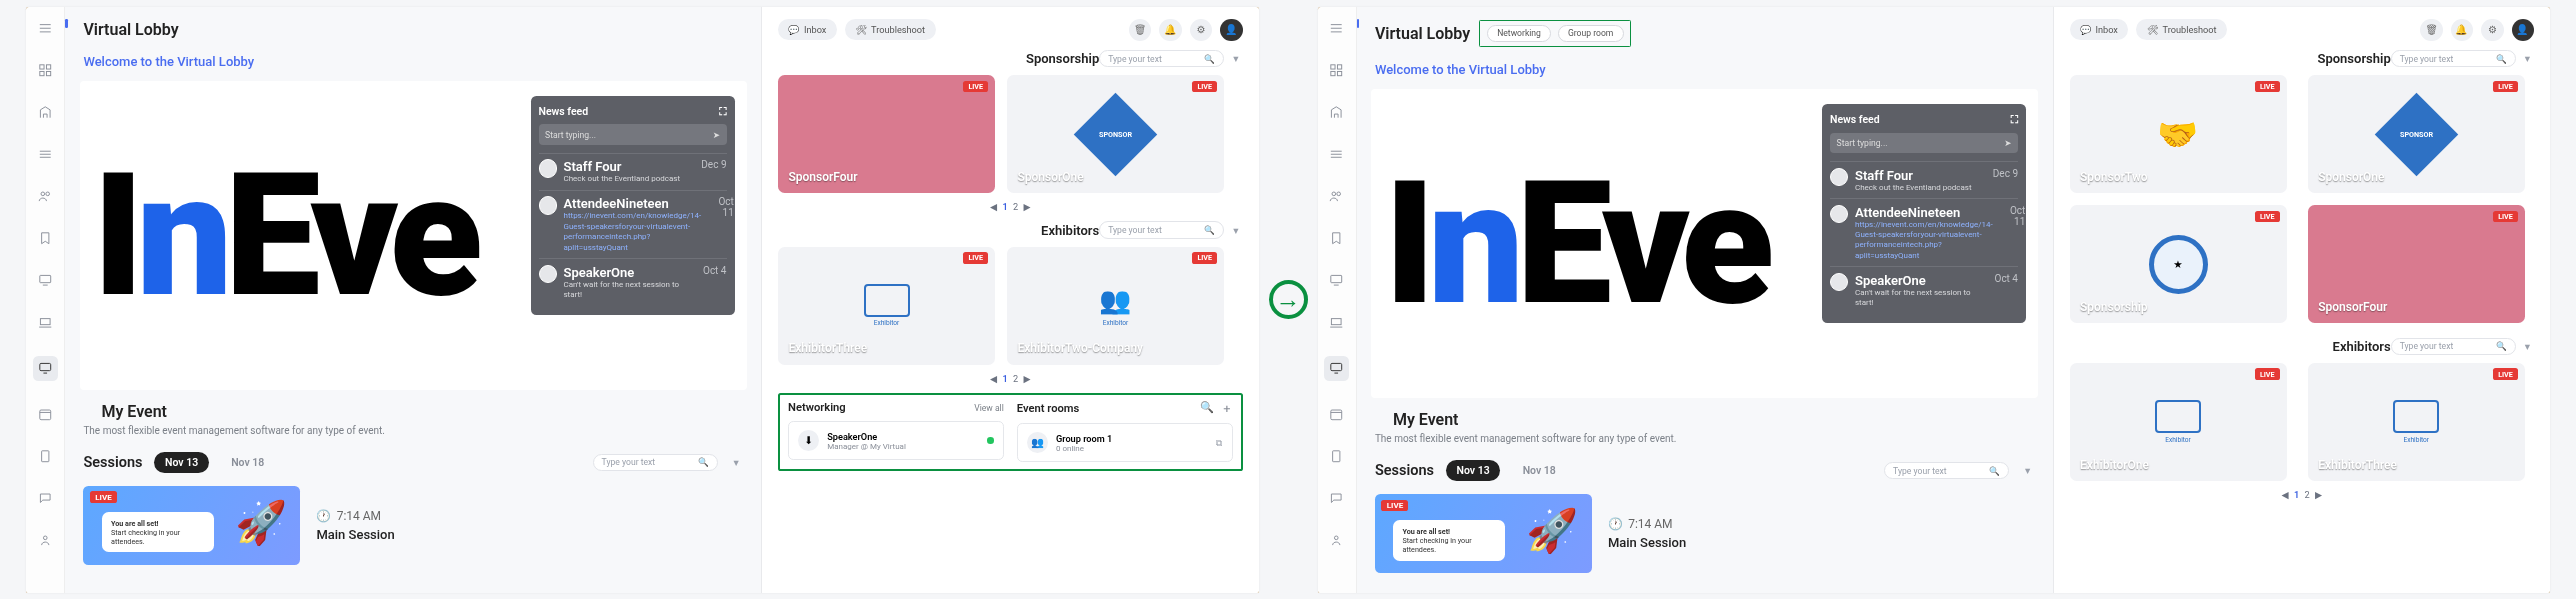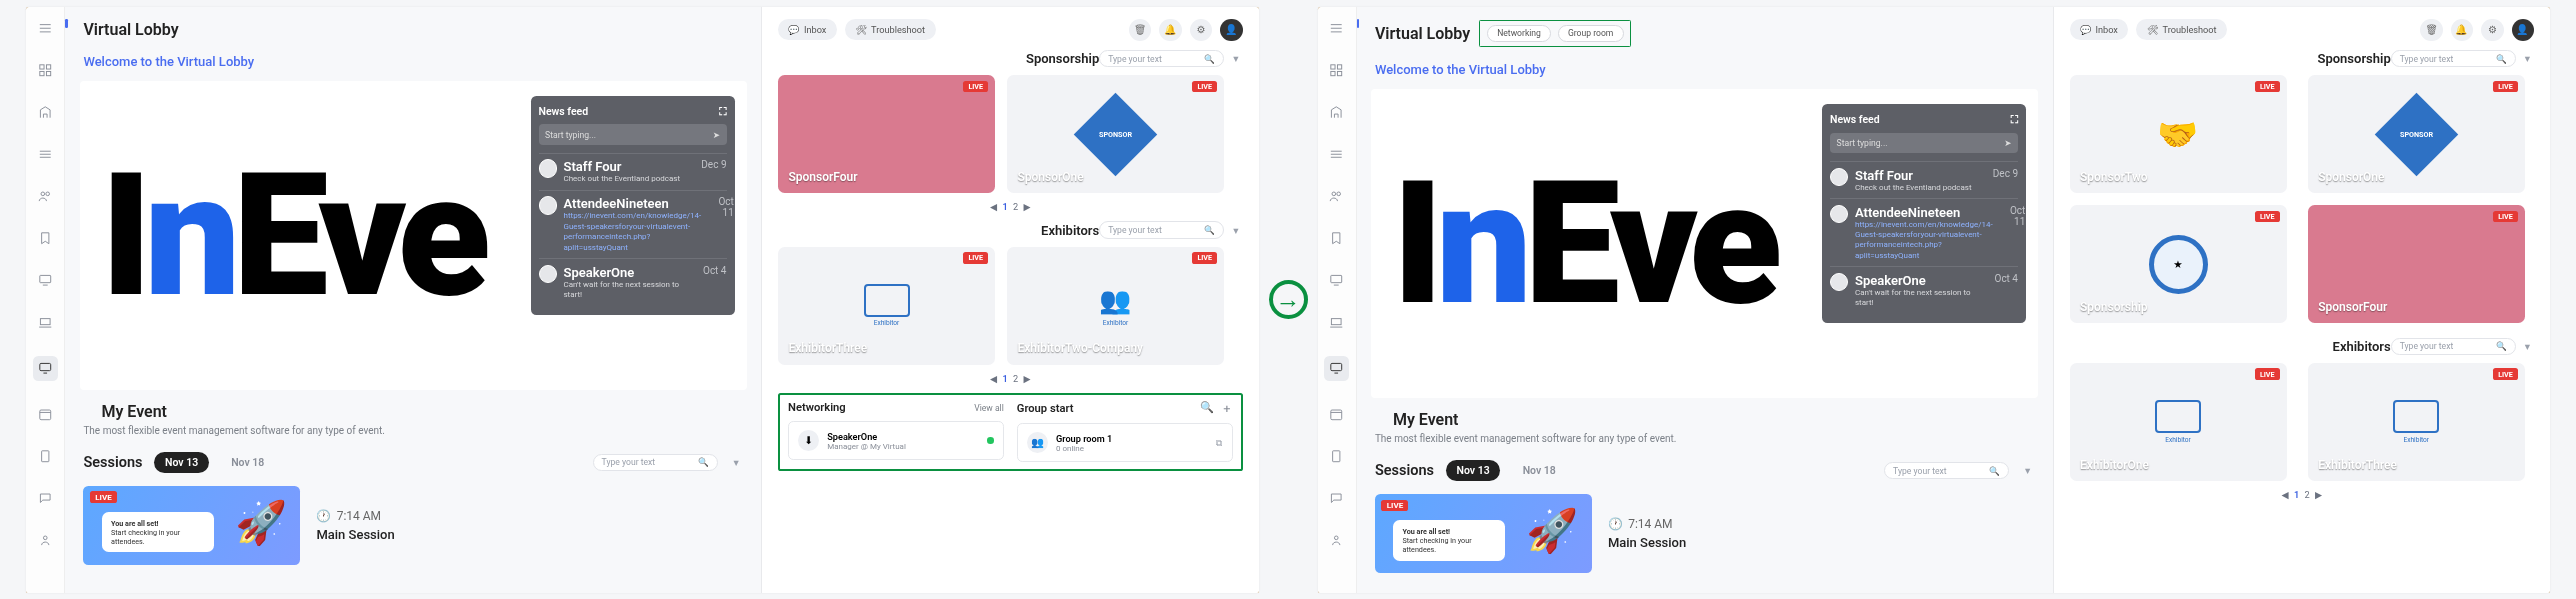--- a/index.html
+++ b/index.html
@@ -19,21 +19,21 @@
   .midcol::before { content:""; position:absolute; left:0; top:12px; bottom:auto; width:2.6px; height:9.2px; background:#4a6df0; border-radius:1.3px; }
 
   .titlebar { display:flex; align-items:center; padding: 13px 18.4px 5.3px 18.4px; gap: 9.2px;}
   .titlebar h1 { font-size: 16px; font-weight:600; color:#222; }
   .pill { border:0.7px solid #d7d9de; background:#fff; border-radius:9.2px; padding:2.6px 9.2px; font-size:8.6px; color:#555; }
   .tab-pills { display:flex; gap:6.6px; border:1.3px solid #0a9040; padding:4px 6.6px; border-radius:1.3px;}
   .pill.tab { border-radius:9.2px; }
 
   .welcome { padding: 10.5px 18.4px 6.6px 18.4px; font-size:13px; color:#4a6df0; font-weight:500;}
   .hero { margin: 5.3px 14.5px 12px 14.5px; background:#fff; border-radius:4px; height:309px; position:relative; overflow:hidden; display:flex; align-items:center; }
-  .hero-logo { position:absolute; left:8px; top:0; bottom:0; width:428px; display:flex; align-items:center; }
+  .hero-logo { position:absolute; left:0; top:0; bottom:0; width:428px; display:flex; align-items:center; }
   .hero-logo .shape { font-size: 171px; font-weight:900; color:#000; letter-spacing:-8px; margin-left:13px; white-space:nowrap;}
   .hero-logo .shape .blu { color:#1e63e9; }
 
   .newsfeed { position:absolute; right:12px; top:14.5px; width:204px; background:#5d5f66; color:#fff; border-radius:5.3px; padding:9.2px 8px; }
   .newsfeed .nf-head { display:flex; justify-content:space-between; font-size:10.5px; margin-bottom:6.6px; font-weight:600;}
   .newsfeed .nf-input { background:#75777e; border-radius:4px; padding:5.3px 6.6px; font-size:8.6px; color:#ddd; display:flex; justify-content:space-between; align-items:center; margin-bottom:8px;}
   .nf-item { display:flex; gap:6.6px; padding:5.3px 0; border-top:0.7px solid #6f7178; font-size:8px;}
   .nf-item:first-of-type { border-top:none;}
   .nf-av { width:18.4px; height:18.4px; border-radius:50%; background:#e6e7ea; flex:0 0 18.4px; border:1.3px solid #fff;}
   .nf-body { flex:1; }
@@ -347,21 +347,21 @@
             <div class="av">⬇</div>
             <div class="info">
               <div class="nm">SpeakerOne</div>
               <div class="sub">Manager @ My Virtual</div>
             </div>
             <div class="dot"></div>
           </div>
         </div>
         <div class="net-col">
           <div class="net-head">
-            <span>Group start</span>
+            <span>Event rooms</span>
             <span style="display:flex;gap:6.6px;color:#8a8f99">
               <span>🔍</span>
               <span>＋</span>
             </span>
           </div>
           <div class="net-card">
             <div class="av">👥</div>
             <div class="info">
               <div class="nm">Group room 1</div>
               <div class="sub">0 online</div>

